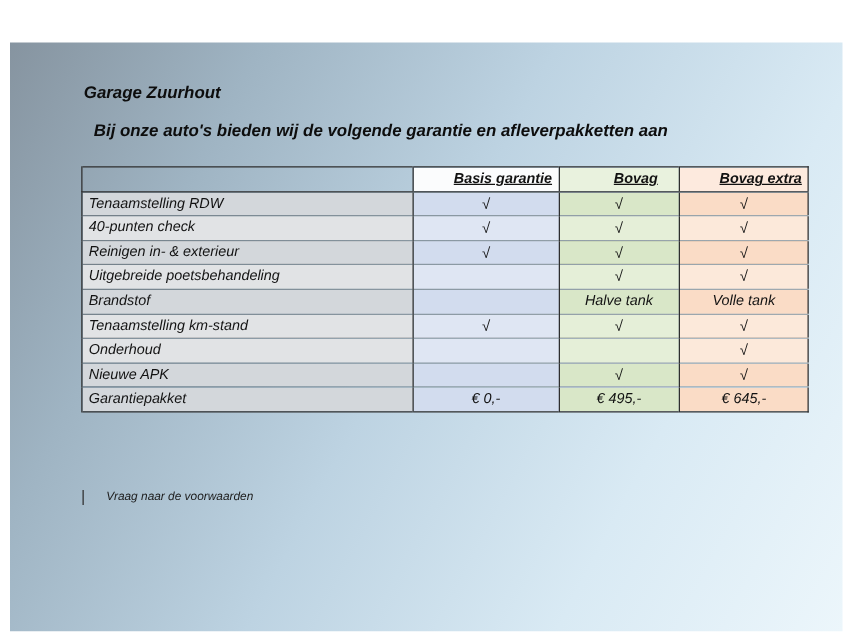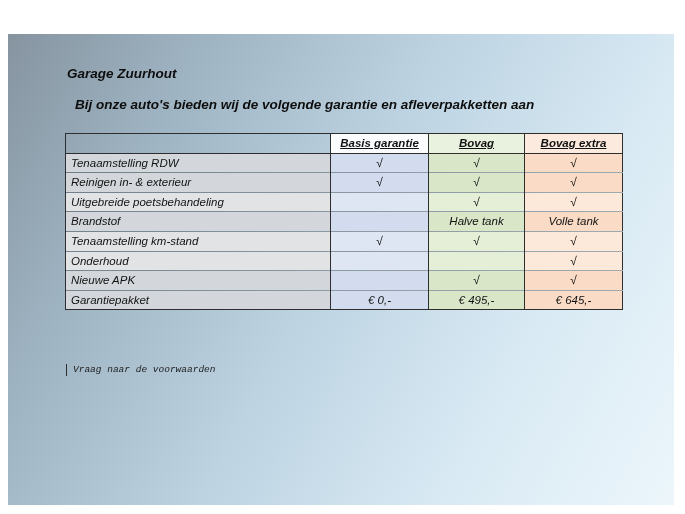--- a/index.html
+++ b/index.html
@@ -34,20 +34,21 @@
   }
   .sheet th, .sheet td {
     height:18.6px; font-size:11.5px; line-height:18.6px;
     padding:0 5px; overflow:hidden; white-space:nowrap;
     border-left:1px solid #2e2e2e;
     vertical-align:middle;
   }
   .sheet thead th {
     font-weight:bold; font-style:italic; text-align:center;
     border-bottom:1px solid #2e2e2e;
+    padding-left:32px;
   }
   .sheet thead th span { text-decoration:underline; }
   .sheet tbody td { border-top:1px solid rgba(46,46,46,0.35); }
   .w-label { width:265px; }
   .w-basis { width:98px; }
   .w-bovag { width:96px; }
   .w-extra { width:98px; }
   .corner { background:transparent; }
   .h-basis { background:#fbfcfd; }
   .h-bovag { background:#e9f2de; }
@@ -58,25 +59,24 @@
   tr.band-b td.col-label { background:#d3d7db; }
   tr.band-a td.col-basis { background:#dfe6f3; }
   tr.band-b td.col-basis { background:#d2dcee; }
   tr.band-a td.col-bovag { background:#e5efd8; }
   tr.band-b td.col-bovag { background:#d9e7c8; }
   tr.band-a td.col-extra { background:#fce9da; }
   tr.band-b td.col-extra { background:#fadcc6; }
   td.word { font-style:italic; }
   td.check { font-style:normal; font-size:12px; }
   .footer-note {
-    position:absolute; left:58px; top:330px;
+    position:absolute; left:58px; top:358px;
     font-size:9.5px; font-style:italic; color:#1c1c1c;
-    padding-left:6px; border-left:1px solid #2e2e2e;
+    padding-left:18px; border-left:1px solid #2e2e2e;
     line-height:12px;
-    font-family:Liberation Mono, monospace;
   }
 </style>
 </head>
 <body>
 
 <div class="frame">
   <div class="canvas">
 
     <div class="title">Garage Zuurhout</div>
     <div class="subtitle">Bij onze auto's bieden wij de volgende garantie en afleverpakketten aan</div>
@@ -86,20 +86,26 @@
         <tr>
           <th class="w-label corner"><span></span></th>
           <th class="w-basis h-basis"><span>Basis garantie</span></th>
           <th class="w-bovag h-bovag"><span>Bovag</span></th>
           <th class="w-extra h-extra"><span>Bovag extra</span></th>
         </tr>
       </thead>
       <tbody>
           <tr class="band-b">
             <td class="w-label col-label word">Tenaamstelling RDW</td>
+            <td class="w-basis col-basis check">√</td>
+            <td class="w-bovag col-bovag check">√</td>
+            <td class="w-extra col-extra check">√</td>
+          </tr>
+          <tr class="band-a">
+            <td class="w-label col-label word">40-punten check</td>
             <td class="w-basis col-basis check">√</td>
             <td class="w-bovag col-bovag check">√</td>
             <td class="w-extra col-extra check">√</td>
           </tr>
           <tr class="band-b">
             <td class="w-label col-label word">Reinigen in- &amp; exterieur</td>
             <td class="w-basis col-basis check">√</td>
             <td class="w-bovag col-bovag check">√</td>
             <td class="w-extra col-extra check">√</td>
           </tr>

